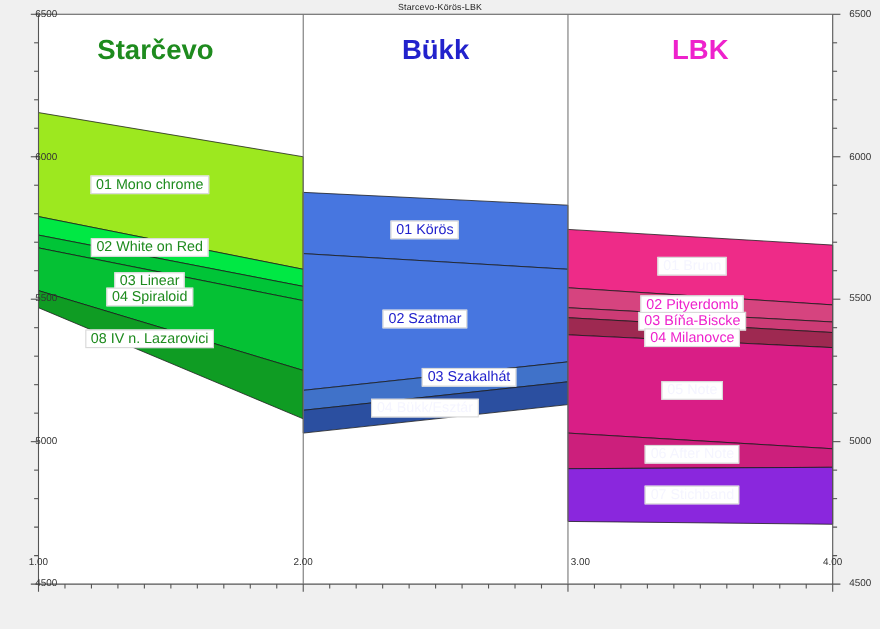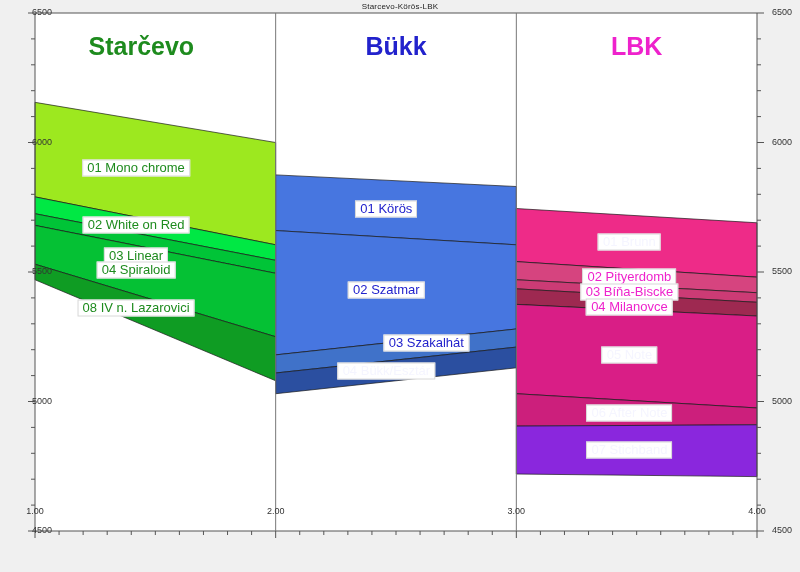--- a/index.html
+++ b/index.html
@@ -126,21 +126,21 @@
       <div class="axis-tick-label left" style="top: 266px;">5500</div>
       <div class="axis-tick-label left" style="top: 395.5px;">5000</div>
       <div class="axis-tick-label left" style="top: 525px;">4500</div>
       <div class="axis-tick-label right" style="top: 7px;">6500</div>
       <div class="axis-tick-label right" style="top: 136.5px;">6000</div>
       <div class="axis-tick-label right" style="top: 266px;">5500</div>
       <div class="axis-tick-label right" style="top: 395.5px;">5000</div>
       <div class="axis-tick-label right" style="top: 525px;">4500</div>
       <div class="axis-tick-label bottom" style="left: 15px;">1.00</div>
       <div class="axis-tick-label bottom" style="left: 255.667px;">2.00</div>
-      <div class="axis-tick-label bottom" style="left: 496.333px;">3.00</div>
+      <div class="axis-tick-label bottom" style="left: 496.333px; text-align: right;">3.00</div>
       <div class="axis-tick-label bottom" style="left: 737px;">4.00</div>
       <div class="group-title" style="left: 35.3333px; width: 212px; color: rgb(30, 139, 30);">Starčevo</div>
       <div class="group-title" style="left: 276px; width: 240px; color: rgb(34, 34, 204);">Bükk</div>
       <div class="group-title" style="left: 516.667px; width: 240px; color: rgb(238, 34, 204);">LBK</div>
       <div class="band-label" style="left: 136.08px; top: 168.115px; color: rgb(30, 139, 30);">01  Mono chrome</div>
       <div class="band-label" style="left: 136.08px; top: 225.16px; color: rgb(30, 139, 30);">02  White on Red</div>
       <div class="band-label" style="left: 136.08px; top: 240.16px; color: rgb(30, 139, 30); margin-top: 16px;">03  Linear</div>
       <div class="band-label" style="left: 136.08px; top: 270.096px; color: rgb(30, 139, 30);">04  Spiraloid</div>
       <div class="band-label" style="left: 136.08px; top: 308.441px; color: rgb(30, 139, 30);">08  IV n. Lazarovici</div>
       <div class="band-label" style="left: 386.373px; top: 208.674px; color: rgb(34, 34, 204);">01 Körös</div>

